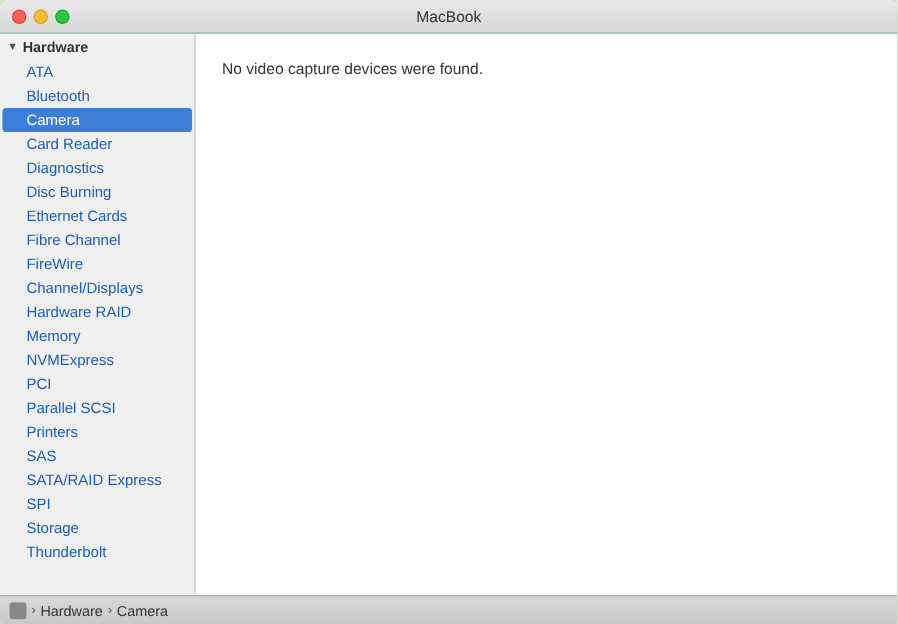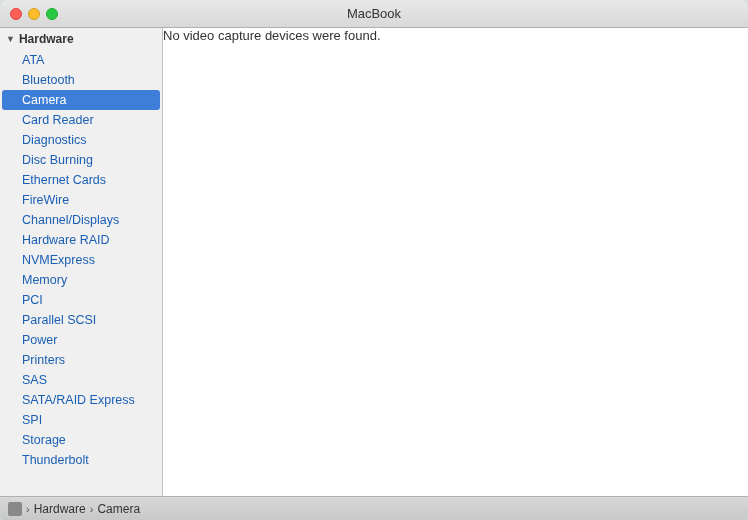--- a/index.html
+++ b/index.html
@@ -92,21 +92,21 @@
     }
     .sidebar-item.selected {
       background: #3d7ed8;
       color: white;
       border-radius: 3px;
       margin: 0 2px;
       padding-left: 20px;
     }
     .content-area {
       flex: 1;
-      padding: 0;
+      padding: 22px;
       background: #fff;
       overflow-y: auto;
     }
     .content-message {
       font-size: 13px;
       color: #333;
     }
     .statusbar {
       height: 24px;
       background: linear-gradient(to bottom, #d8d8d8, #c8c8c8);
@@ -158,28 +158,28 @@
         <span class="triangle">▼</span>
         <span>Hardware</span>
       </div>
       <div class="sidebar-item blue-text">ATA</div>
       <div class="sidebar-item blue-text">Bluetooth</div>
       <div class="sidebar-item selected">Camera</div>
       <div class="sidebar-item blue-text">Card Reader</div>
       <div class="sidebar-item blue-text">Diagnostics</div>
       <div class="sidebar-item blue-text">Disc Burning</div>
       <div class="sidebar-item blue-text">Ethernet Cards</div>
+      <div class="sidebar-item blue-text">Fibre Channel</div>
       <div class="sidebar-item blue-text">FireWire</div>
       <div class="sidebar-item blue-text">Channel/Displays</div>
       <div class="sidebar-item blue-text">Hardware RAID</div>
+      <div class="sidebar-item blue-text">Memory</div>
       <div class="sidebar-item blue-text">NVMExpress</div>
-      <div class="sidebar-item blue-text">Memory</div>
       <div class="sidebar-item blue-text">PCI</div>
       <div class="sidebar-item blue-text">Parallel SCSI</div>
-      <div class="sidebar-item blue-text">Power</div>
       <div class="sidebar-item blue-text">Printers</div>
       <div class="sidebar-item blue-text">SAS</div>
       <div class="sidebar-item blue-text">SATA/RAID Express</div>
       <div class="sidebar-item blue-text">SPI</div>
       <div class="sidebar-item blue-text">Storage</div>
       <div class="sidebar-item blue-text">Thunderbolt</div>
 
     </div>
 
     <div class="content-area">

